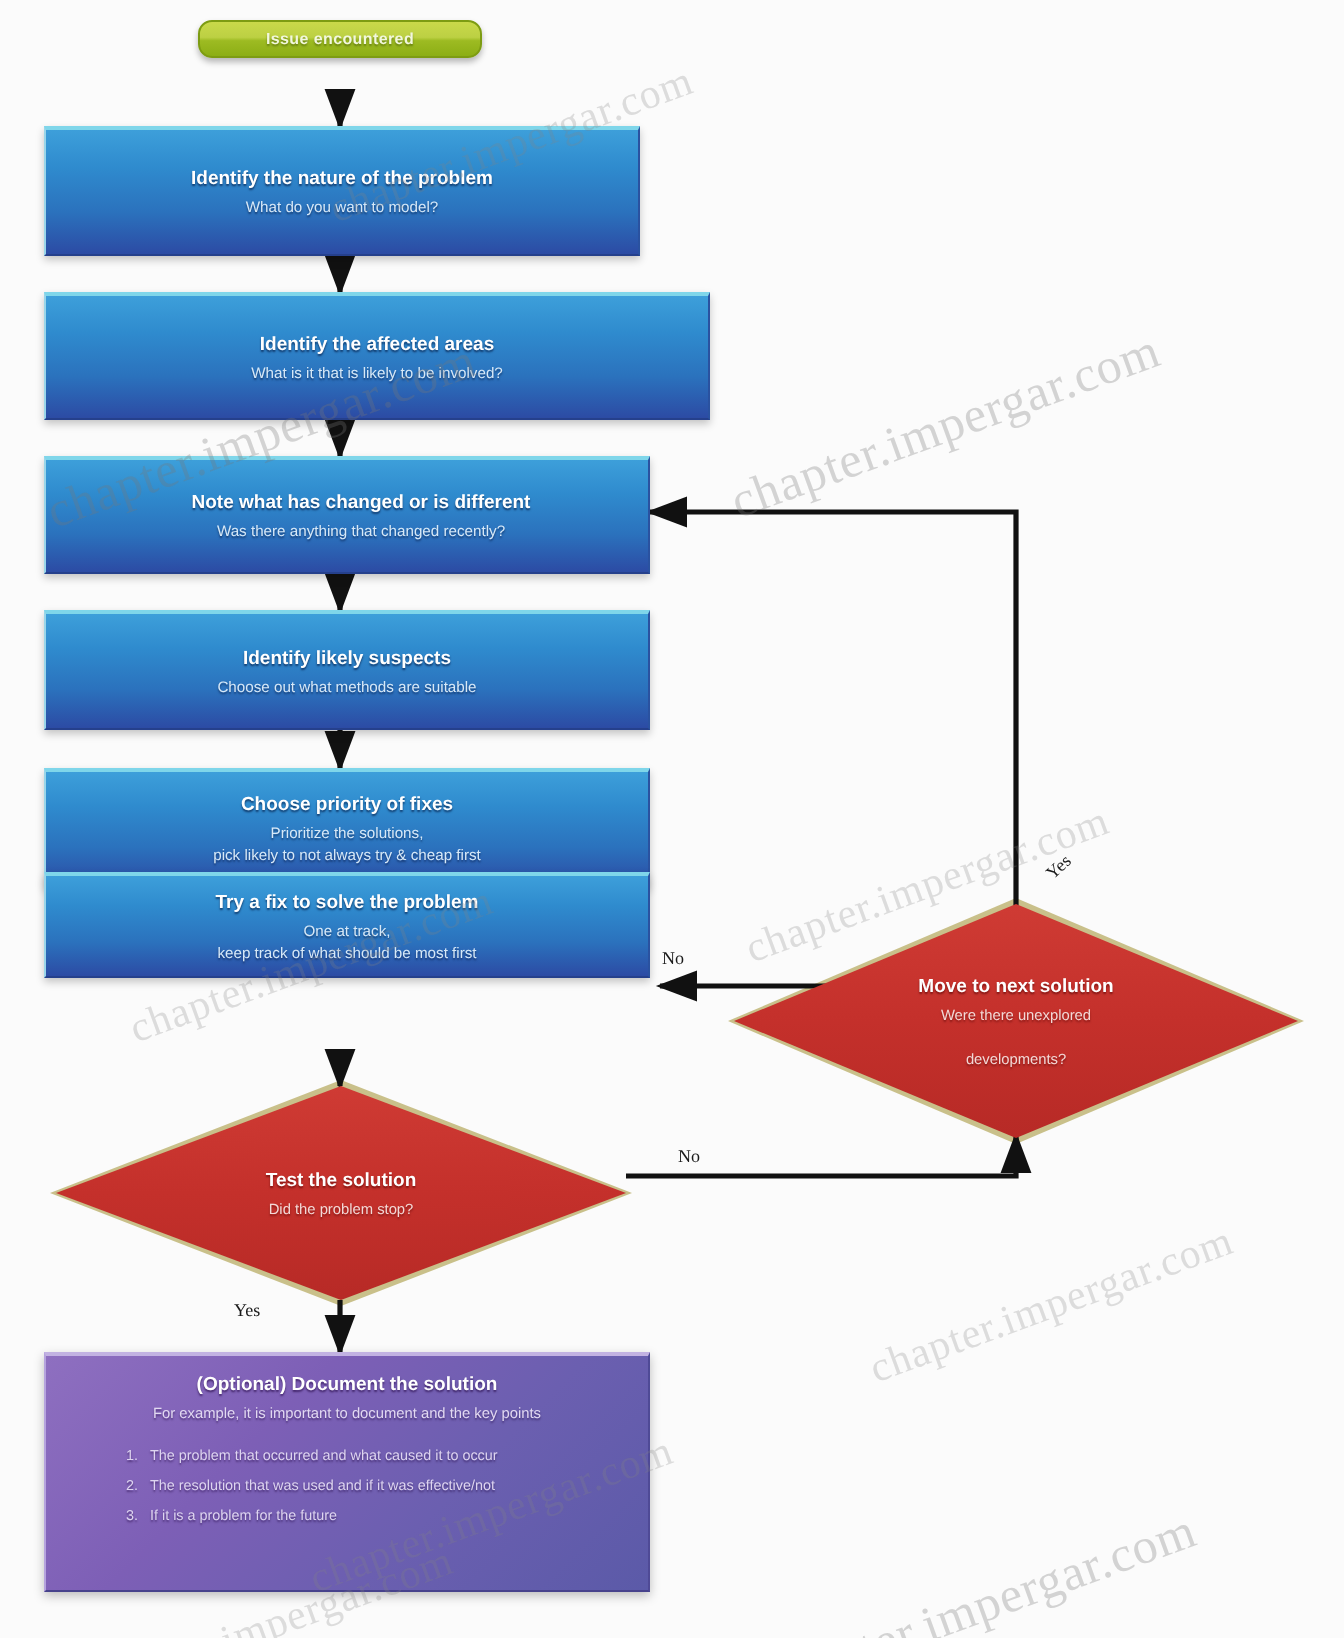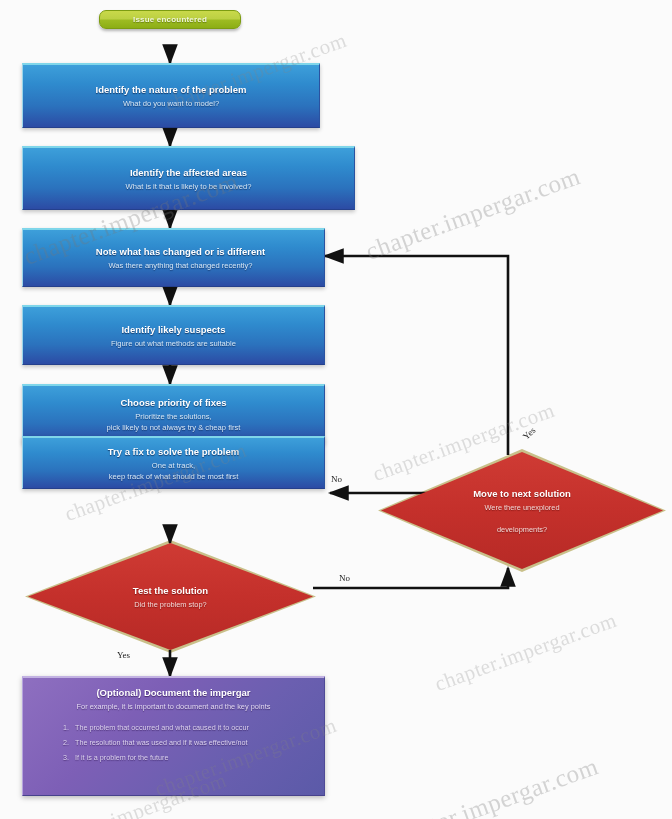--- a/index.html
+++ b/index.html
@@ -175,56 +175,56 @@
     <div class="t2">What is it that is likely to be involved?</div>
   </div>
 
   <div class="node procbox" style="left:22px;top:228px;width:303px;height:59px;padding-left:24px;">
     <div class="t1">Note what has changed or is different</div>
     <div class="t2">Was there anything that changed recently?</div>
   </div>
 
   <div class="node procbox" style="left:22px;top:305px;width:303px;height:60px;">
     <div class="t1">Identify likely suspects</div>
-    <div class="t2">Figure out what methods are suitable</div>
+    <div class="t2">Choose out what methods are suitable</div>
   </div>
 
   <div class="node procbox" style="left:22px;top:384px;width:303px;height:60px;">
     <div class="t1">Choose priority of fixes</div>
     <div class="t2">Prioritize the solutions,</div>
     <div class="t2" style="margin-top:0;">pick likely to not always try &amp; cheap first</div>
   </div>
 
   <div class="node procbox" style="left:22px;top:436px;width:303px;height:53px;">
     <div class="t1">Try a fix to solve the problem</div>
     <div class="t2">One at track,</div>
     <div class="t2" style="margin-top:0;">keep track of what should be most first</div>
   </div>
 
-  <div class="diamond" style="left:381px;top:452px;width:282px;height:117px;text-decoration:underline;">
+  <div class="diamond" style="left:367px;top:452px;width:282px;height:117px;text-decoration:underline;">
     <div class="edge"></div>
     <div class="shape"></div>
     <div class="lbl">
       <div class="t1">Move to next solution</div>
       <div class="t2">Were there unexplored</div>
       <div class="t2" style="margin-top:11px;">developments?</div>
     </div>
   </div>
 
   <div class="diamond" style="left:28px;top:543px;width:285px;height:107px;">
     <div class="edge"></div>
     <div class="shape"></div>
     <div class="lbl">
       <div class="t1">Test the solution</div>
       <div class="t2">Did the problem stop?</div>
     </div>
   </div>
 
   <div class="node docbox" style="left:22px;top:676px;width:303px;height:120px;">
-    <div class="t1">(Optional) Document the impergar</div>
+    <div class="t1">(Optional) Document the solution</div>
     <div class="t2">For example, it is important to document and the key points</div>
     <ol>
       <li>The problem that occurred and what caused it to occur</li>
       <li>The resolution that was used and if it was effective/not</li>
       <li>If it is a problem for the future</li>
     </ol>
   </div>
 
   <div class="edgelabel" style="left:331px;top:474px;">No</div>
 

